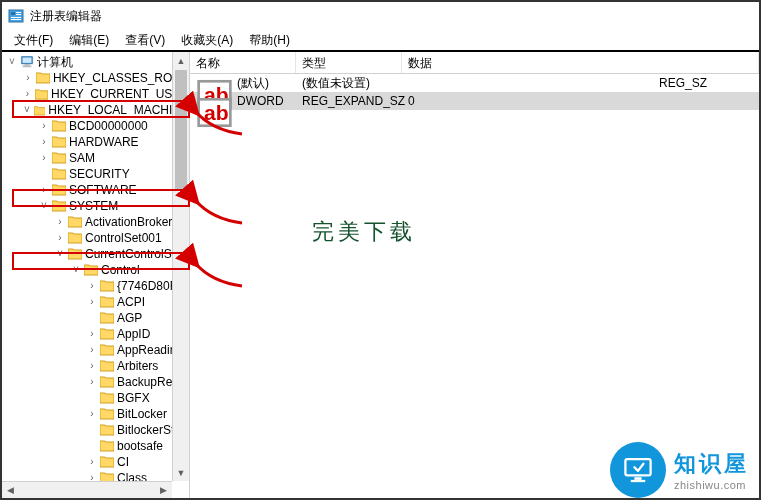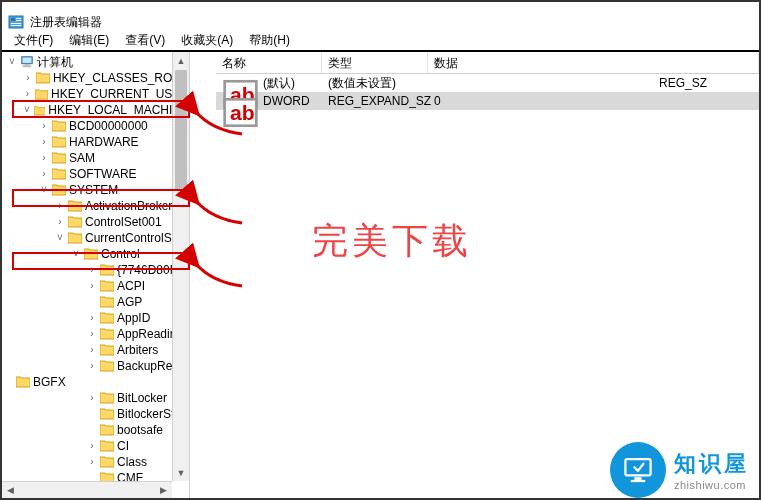--- a/index.html
+++ b/index.html
@@ -1,48 +1,48 @@
 <!DOCTYPE html>
 <html><head>
 <meta charset="utf-8">
 <style>
 * { margin: 0; padding: 0; box-sizing: border-box; }
 body { font-family: "Microsoft YaHei", "Segoe UI", Tahoma, sans-serif; font-size: 12px; background: #fff; width: 761px; height: 500px; overflow: hidden; position: relative; border: 2px solid #333; }
-.titlebar { height: 28px; background: #fff; display: flex; padding: 12px 6px; }
+.titlebar { height: 28px; background: #fff; display: flex; align-items: center; padding: 0 6px; }
 .titlebar .icon { width: 16px; height: 16px; margin-right: 6px; }
 .titlebar .title { font-size: 12px; color: #000; }
 .menubar { height: 22px; display: flex; align-items: flex-start; padding: 0 4px; border-bottom: 2px solid #000000; }
 .menubar .menu-item { padding: 2px 8px; font-size: 12px; cursor: default; }
 .content { display: flex; height: calc(100% - 50px); }
 .tree-pane { width: 188px; border-right: 1px solid #d0d0d0; overflow: hidden; position: relative; background: #fff; }
 .tree { padding: 2px 0; white-space: nowrap; }
 .tree-row { display: flex; align-items: center; height: 16px; line-height: 16px; font-size: 12px; position: relative; }
 .tree-row .expander { width: 12px; text-align: center; color: #666; font-size: 10px; display: inline-block; }
 .tree-row .expander.none { visibility: hidden; }
 .tree-row .folder { width: 14px; height: 12px; margin: 0 3px 0 2px; display: inline-block; }
 .tree-row .computer-ic { width: 14px; height: 14px; margin: 0 3px 0 2px; display: inline-block; }
 .tree-row .label { white-space: nowrap; }
 .highlight { position: absolute; border: 2px solid #d40000; pointer-events: none; }
-.list-pane { flex: 1; position: relative; overflow: hidden; padding-left: 26px; }
+.list-pane { flex: 1; position: relative; overflow: hidden; }
 .list-header { display: flex; height: 22px; border-bottom: 1px solid #d0d0d0; background: #fff; }
 .list-header .col { padding: 3px 6px; font-size: 12px; border-right: 1px solid #e5e5e5; }
 .list-body { }
 .list-row { display: flex; align-items: center; height: 18px; font-size: 12px; }
 .list-row.selected { background: #d9d9d9; }
 .list-row .cell { padding: 1px 6px; display: flex; align-items: center; }
 .list-row .val-icon { width: 37px; height: 14px; margin-right: 4px; }
 .col-name { width: 106px; }
 .col-type { width: 106px; }
 .col-data { flex: 1; }
 .scrollbar-v { position: absolute; right: 0; top: 0; bottom: 17px; width: 17px; background: #f0f0f0; border-left: 1px solid #d0d0d0; }
 .scrollbar-v .thumb { position: absolute; left: 2px; right: 2px; top: 18px; height: 120px; background: #c0c0c0; border-radius: 1px; }
 .scrollbar-v .arrow { position: absolute; left: 0; right: 0; height: 17px; display: flex; align-items: center; justify-content: center; color: #606060; font-size: 9px; }
 .scrollbar-h { position: absolute; left: 0; right: 0; bottom: 0; height: 17px; background: #f0f0f0; border-top: 1px solid #d0d0d0; }
 .scrollbar-h .arrow { position: absolute; top: 0; bottom: 0; width: 17px; display: flex; align-items: center; justify-content: center; color: #606060; font-size: 9px; }
-.watermark { position: absolute; left: 310px; top: 215px; font-size: 36px; color: #ef4444; font-family: "KaiTi", "STKaiti", serif; letter-spacing: 4px; pointer-events: none; }
+.watermark { position: absolute; left: 310px; top: 215px; font-size: 22px; color: #14532d; font-family: "KaiTi", "STKaiti", serif; letter-spacing: 4px; pointer-events: none; }
 .arrow-annot { position: absolute; pointer-events: none; }
 .arrow-annot svg { overflow: visible; }
 .badge { position: absolute; right: 10px; bottom: 0; display: flex; align-items: center; }
 .badge-icon { width: 56px; height: 56px; background: #1296db; border-radius: 50%; display: flex; align-items: center; justify-content: center; margin-right: 8px; }
 .badge-text { display: flex; flex-direction: column; }
 .badge-text .t1 { font-size: 22px; font-weight: bold; color: #1296db; letter-spacing: 3px; }
 .badge-text .t2 { font-size: 11px; color: #888; letter-spacing: 0.5px; }
 </style>
 </head>
 <body>
@@ -120,20 +120,27 @@
           <span class="label">HARDWARE</span>
         </div>
       <div class="tree-row" style="padding-left:36px">
           <span class="expander">›</span>
           <span class="folder"><svg viewBox="0 0 14 12">
               <path d="M0 1h5l1 1h8v9H0z" fill="#ffd866" stroke="#d4a018"></path>
             </svg></span>
           <span class="label">SAM</span>
         </div>
       <div class="tree-row" style="padding-left:36px">
+          <span class="expander none">›</span>
+          <span class="folder"><svg viewBox="0 0 14 12">
+              <path d="M0 1h5l1 1h8v9H0z" fill="#ffd866" stroke="#d4a018"></path>
+            </svg></span>
+          <span class="label">SECURITY</span>
+        </div>
+      <div class="tree-row" style="padding-left:36px">
           <span class="expander">›</span>
           <span class="folder"><svg viewBox="0 0 14 12">
               <path d="M0 1h5l1 1h8v9H0z" fill="#ffd866" stroke="#d4a018"></path>
             </svg></span>
           <span class="label">SOFTWARE</span>
         </div>
       <div class="tree-row" style="padding-left:36px">
           <span class="expander">˅</span>
           <span class="folder"><svg viewBox="0 0 14 12">
               <path d="M0 1h5l1 1h8v9H0z" fill="#ffd866" stroke="#d4a018"></path>
@@ -210,21 +217,21 @@
             </svg></span>
           <span class="label">Arbiters</span>
         </div>
       <div class="tree-row" style="padding-left:84px">
           <span class="expander">›</span>
           <span class="folder"><svg viewBox="0 0 14 12">
               <path d="M0 1h5l1 1h8v9H0z" fill="#ffd866" stroke="#d4a018"></path>
             </svg></span>
           <span class="label">BackupRes</span>
         </div>
-      <div class="tree-row" style="">
+      <div class="tree-row" style="padding-left:84px">
           <span class="expander none">›</span>
           <span class="folder"><svg viewBox="0 0 14 12">
               <path d="M0 1h5l1 1h8v9H0z" fill="#ffd866" stroke="#d4a018"></path>
             </svg></span>
           <span class="label">BGFX</span>
         </div>
       <div class="tree-row" style="padding-left:84px">
           <span class="expander">›</span>
           <span class="folder"><svg viewBox="0 0 14 12">
               <path d="M0 1h5l1 1h8v9H0z" fill="#ffd866" stroke="#d4a018"></path>

